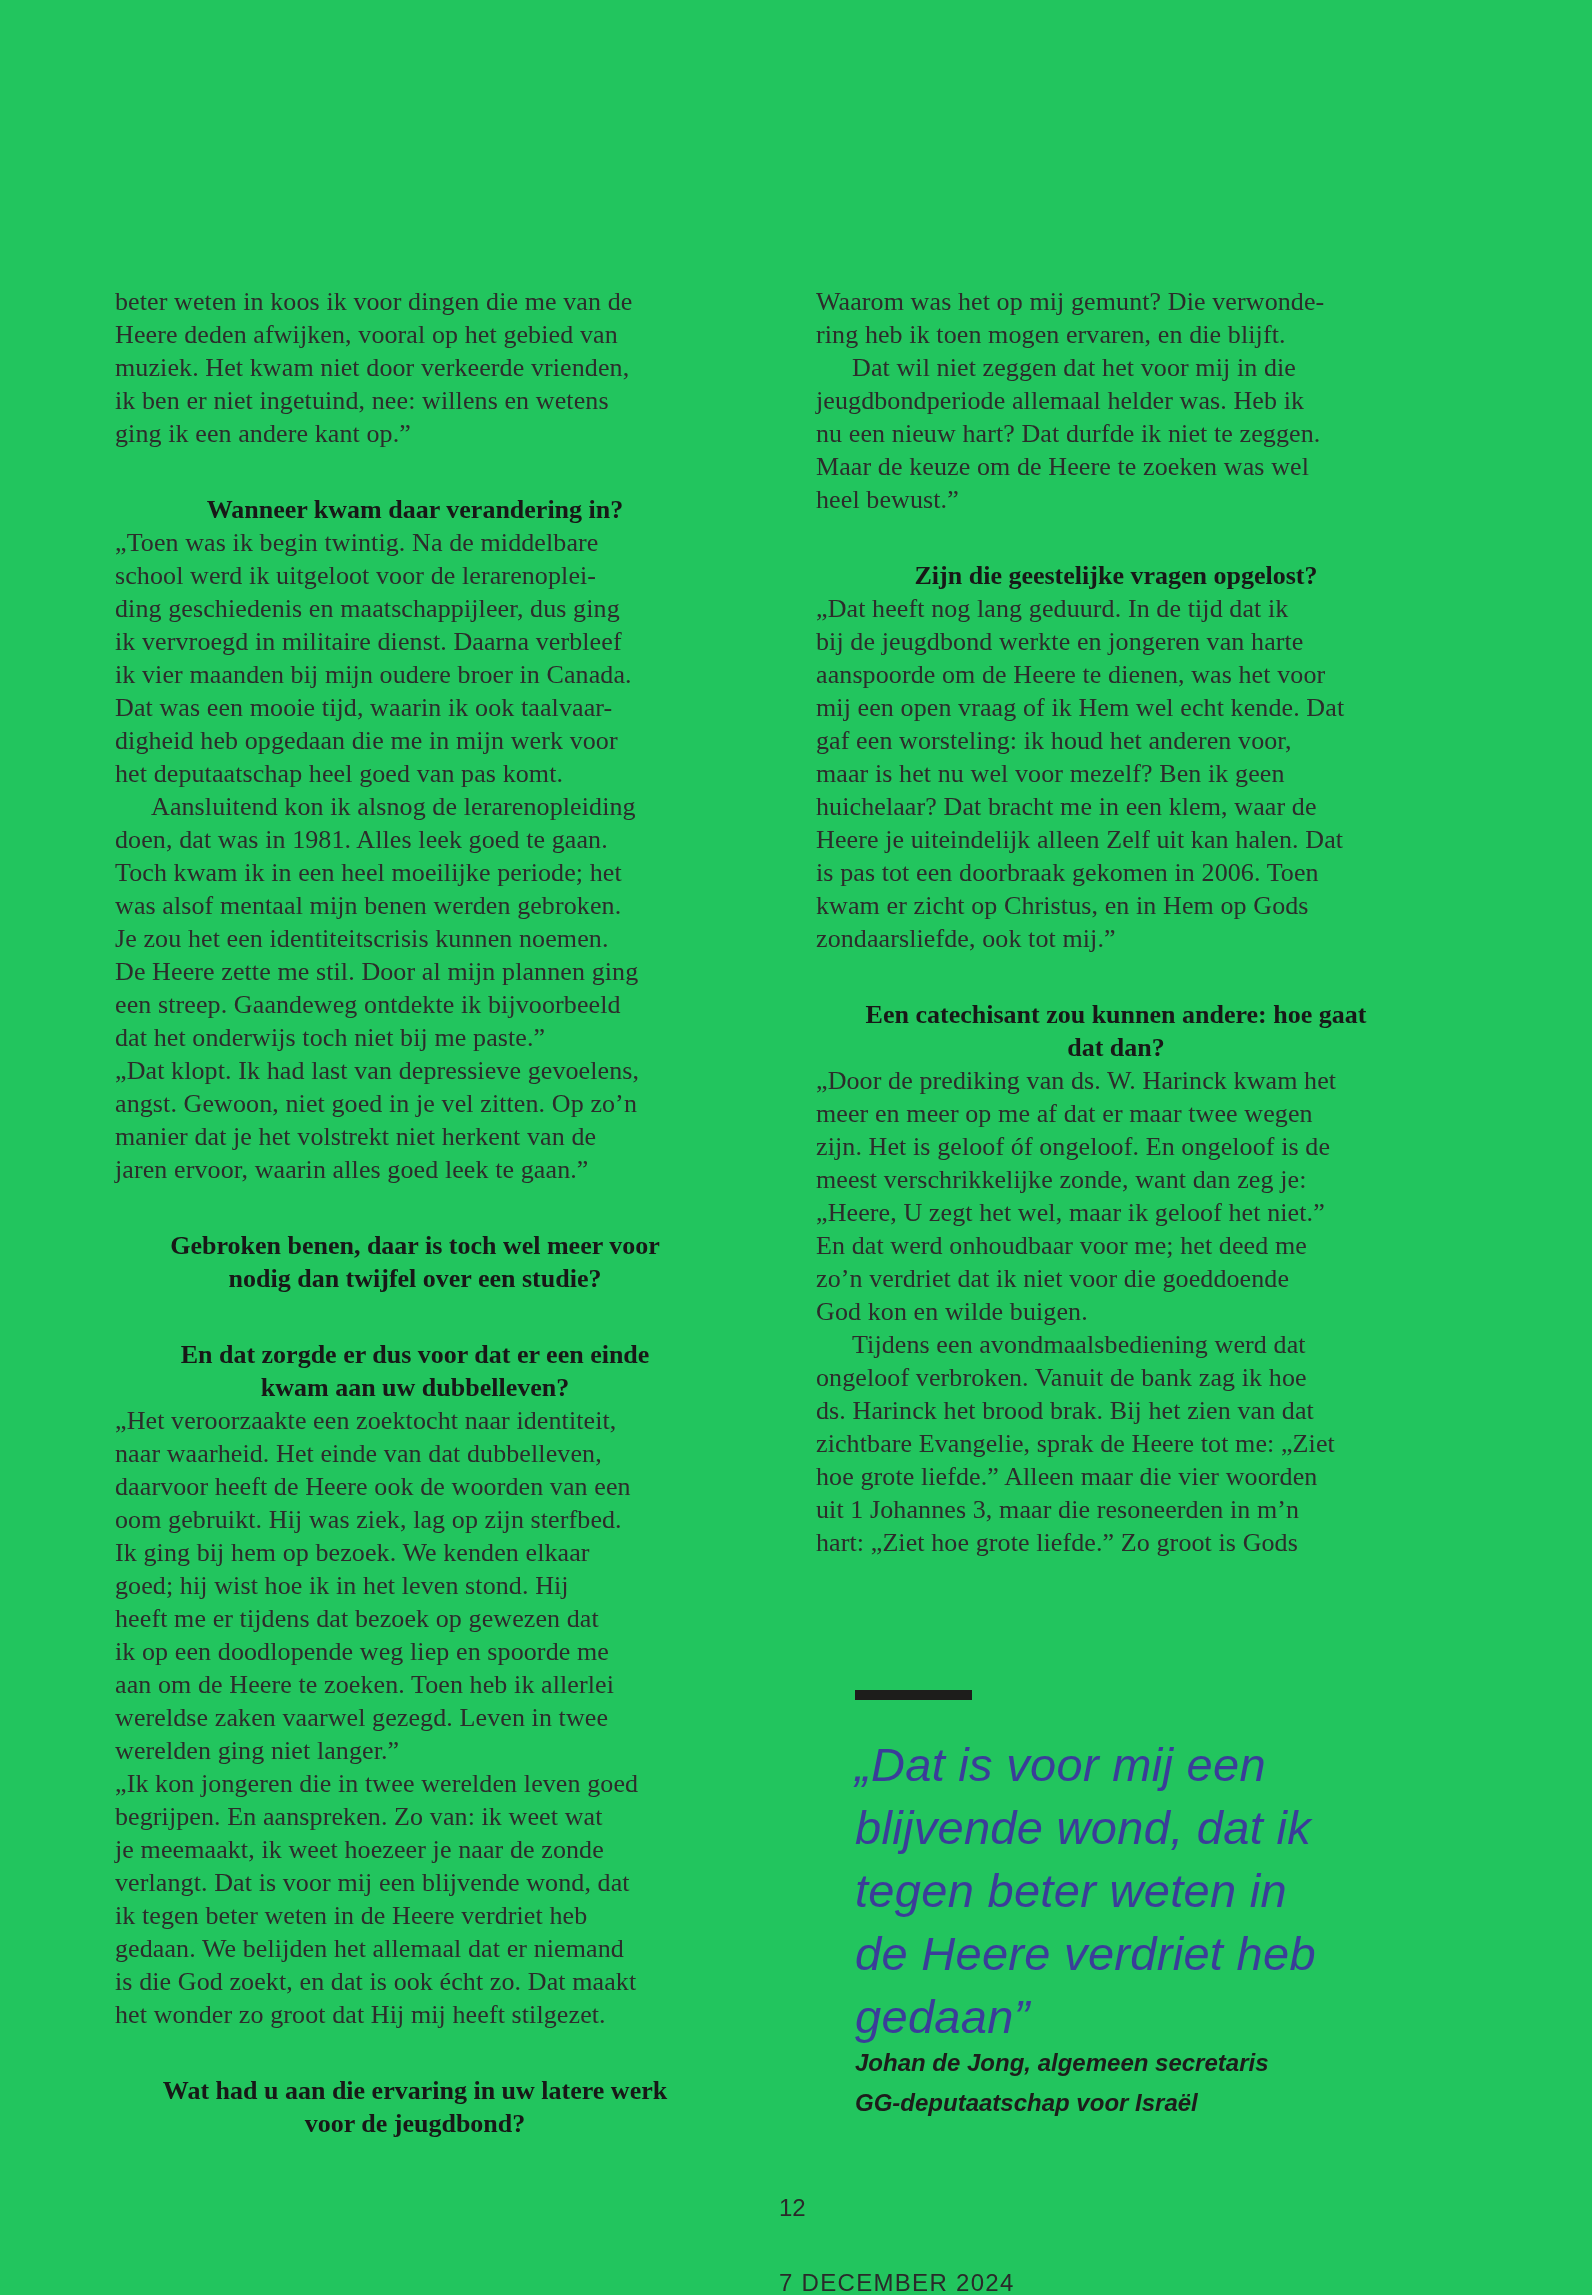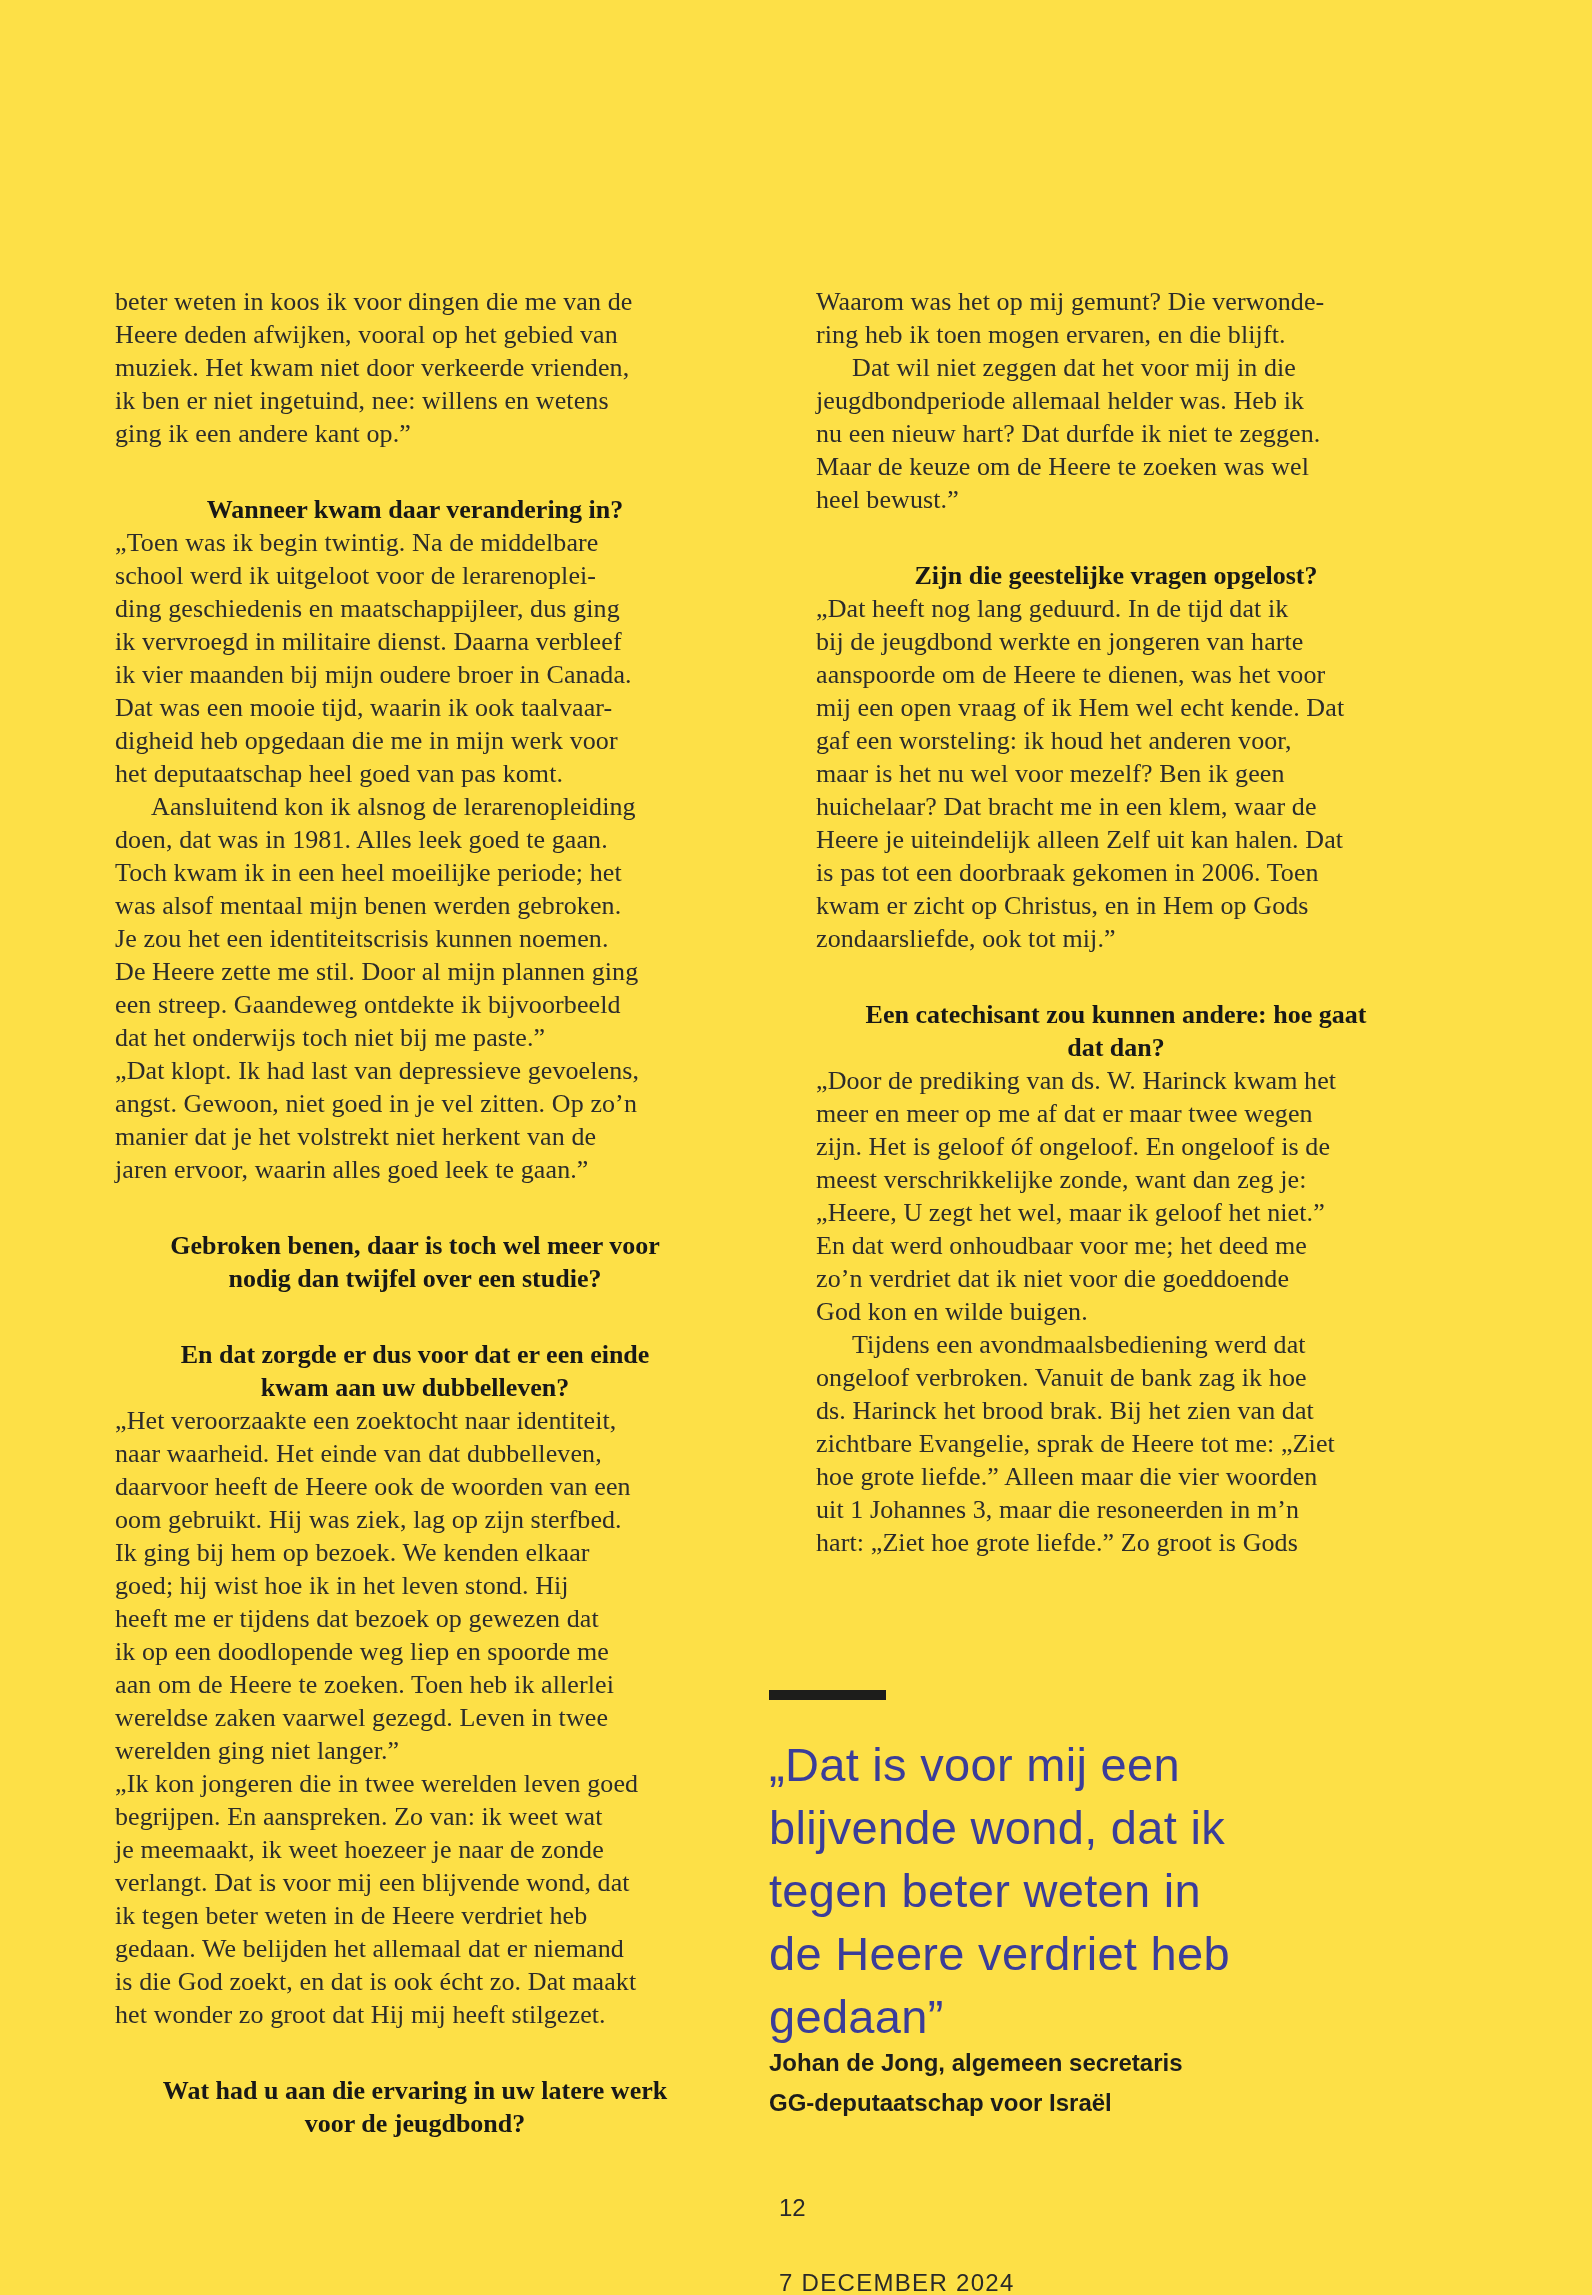--- a/index.html
+++ b/index.html
@@ -4,21 +4,21 @@
 <style>
   html, body {
     margin: 0;
     padding: 0;
     background: #ffffff;
   }
   .page {
     position: relative;
     width: 1592px;
     height: 2295px;
-    background: #fde047;
+    background: #22c55e;
     overflow: hidden;
     font-family: "Liberation Serif", serif;
   }
   .col {
     position: absolute;
     top: 285px;
     width: 600px;
   }
   .col-left  { left: 115px; }
   .col-right { left: 816px; }
@@ -33,23 +33,24 @@
   .par.indent { text-indent: 36px; }
   .par.q {
     font-weight: bold;
     color: #181817;
     margin-top: 43px;
     letter-spacing: 0;
     text-align: center;
   }
   .pullquote {
     position: absolute;
-    left: 769px;
+    left: 855px;
     top: 1690px;
     width: 613px;
+    font-style: italic;
   }
   .pq-rule {
     width: 117px;
     height: 10.4px;
     background: #1d1d1b;
   }
   .pq-text {
     margin-top: 33px;
     font-family: "Liberation Sans", sans-serif;
     font-size: 47px;

